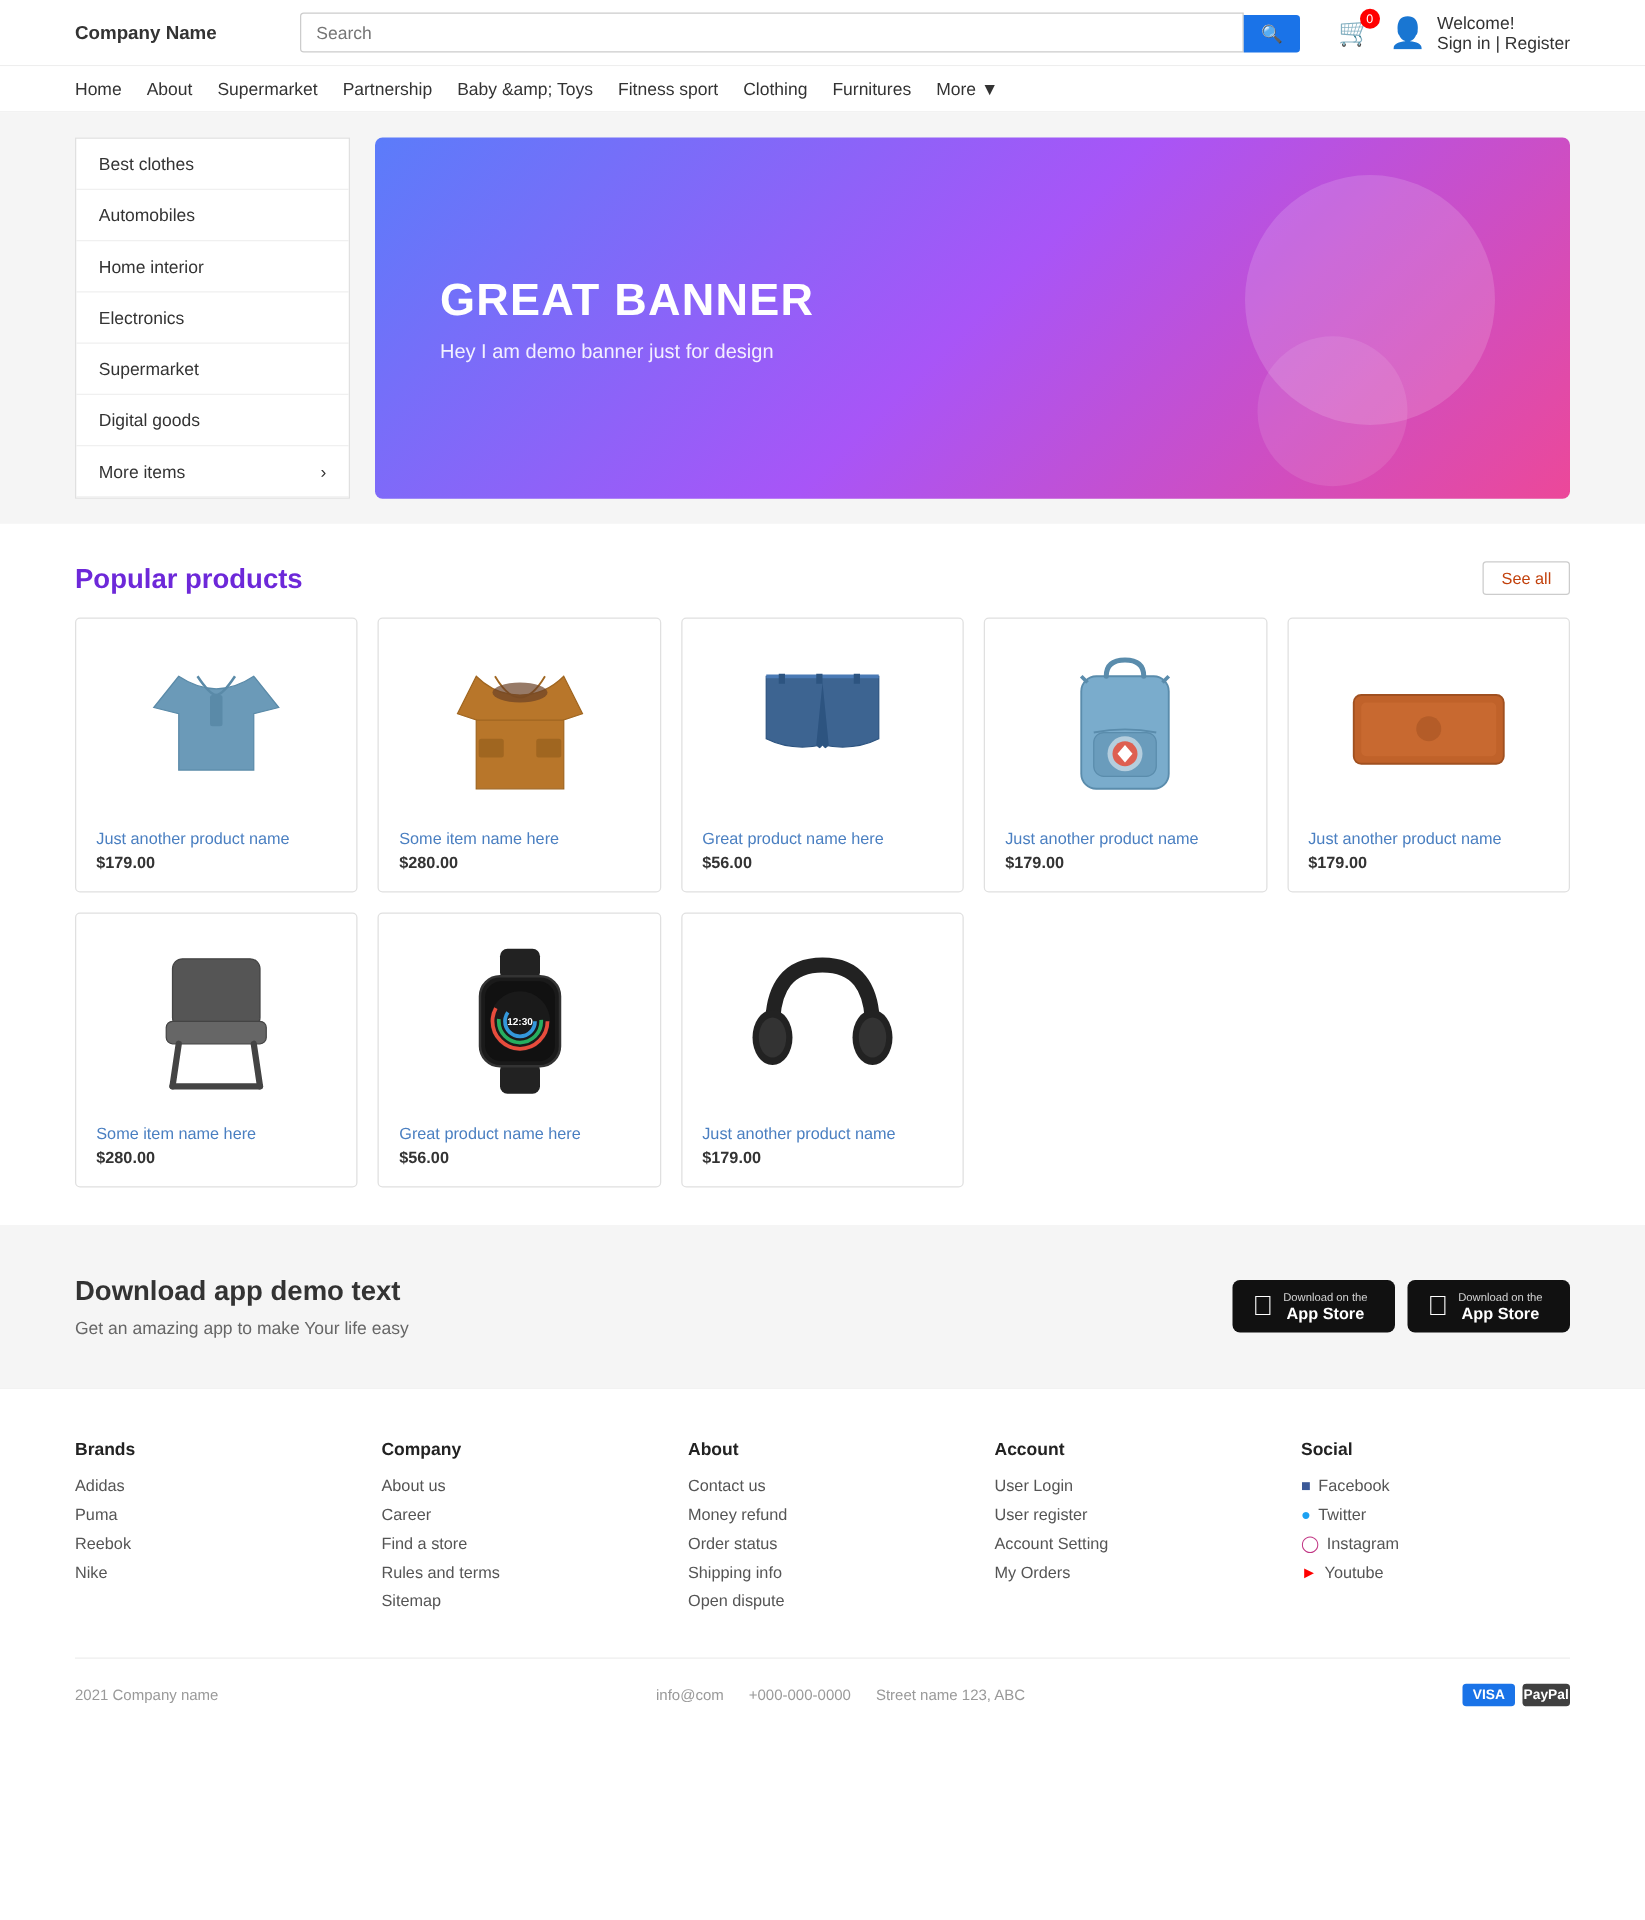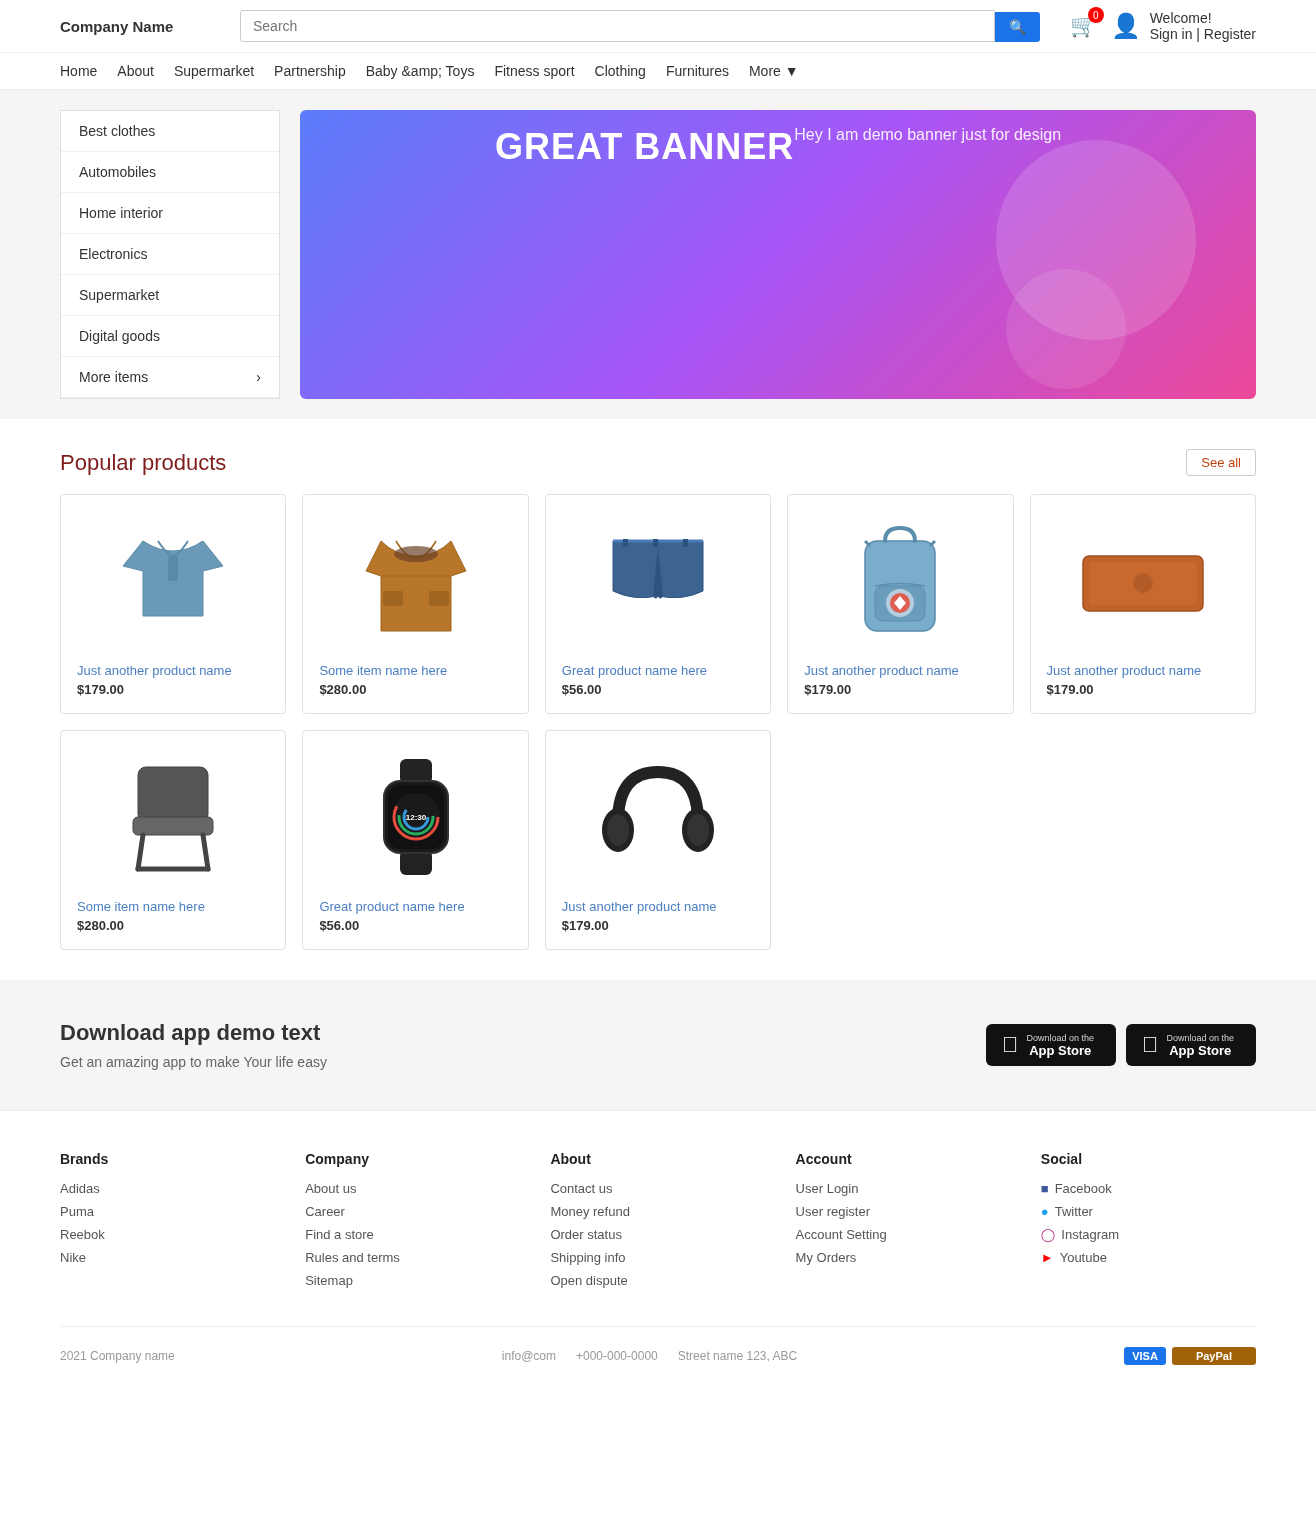--- a/index.html
+++ b/index.html
@@ -21,30 +21,30 @@
     
     .nav { display: flex; align-items: center; padding: 10px 60px; border-bottom: 1px solid #eee; gap: 20px; background: #fff; }
     .nav a { text-decoration: none; color: #333; font-size: 14px; white-space: nowrap; }
     .nav .more-btn { cursor: pointer; display: flex; align-items: center; gap: 3px; }
 
     
     .hero-section { display: flex; padding: 20px 60px; background: #f5f5f5; gap: 20px; }
     .sidebar-categories { background: #fff; border: 1px solid #e0e0e0; min-width: 220px; flex: 0 0 220px; }
     .sidebar-categories .cat-item { padding: 12px 18px; border-bottom: 1px solid #f0f0f0; cursor: pointer; font-size: 14px; color: #333; display: flex; align-items: center; justify-content: space-between; }
     .sidebar-categories .cat-item.more { color: #333; }
-    .banner { flex: 1; border-radius: 6px; overflow: hidden; position: relative; min-height: 230px; background: linear-gradient(135deg, #5b7cfa 0%, #a855f7 50%, #ec4899 100%); display: flex; justify-content: center; padding: 16px; }
+    .banner { flex: 1; border-radius: 6px; overflow: hidden; position: relative; min-height: 230px; background: linear-gradient(135deg, #5b7cfa 0%, #a855f7 50%, #ec4899 100%); display: flex; flex-direction: column; justify-content: center; padding: 52px; }
     .banner h1 { font-size: 36px; font-weight: 900; color: white; text-transform: uppercase; letter-spacing: 1px; margin-bottom: 12px; }
     .banner p { font-size: 16px; color: rgba(255,255,255,0.9); }
     .banner-circle { position: absolute; right: 60px; top: 30px; width: 200px; height: 200px; border-radius: 50%; background: rgba(255,255,255,0.15); }
     .banner-circle2 { position: absolute; right: 130px; bottom: 10px; width: 120px; height: 120px; border-radius: 50%; background: rgba(255,255,255,0.1); }
 
     
     .popular-section { padding: 30px 60px; }
     .section-header { display: flex; align-items: center; justify-content: space-between; margin-bottom: 18px; }
-    .section-title { font-size: 22px; font-weight: normal; color: #7f1d1d; }
+    .section-title { font-size: 22px; font-weight: bold; color: #6d28d9; }
     .see-all-btn { border: 1px solid #ccc; background: white; padding: 5px 14px; border-radius: 3px; cursor: pointer; font-size: 13px; color: #c2410c; }
     .products-grid { display: grid; grid-template-columns: repeat(5, 1fr); gap: 16px; }
     .product-card { border: 1px solid #e0e0e0; border-radius: 4px; padding: 16px; cursor: pointer; }
     .product-img { width: 100%; height: 140px; display: flex; align-items: center; justify-content: center; margin-bottom: 12px; }
     .product-name { font-size: 13px; color: #4a7fc1; margin-bottom: 4px; }
     .product-price { font-size: 13px; color: #333; font-weight: bold; }
 
     
     .download-section { background: #f5f5f5; padding: 40px 60px; display: flex; align-items: center; justify-content: space-between; }
     .download-text h2 { font-size: 22px; font-weight: bold; margin-bottom: 8px; }
@@ -59,21 +59,21 @@
     .footer { padding: 40px 60px; background: #fff; border-top: 1px solid #eee; }
     .footer-grid { display: grid; grid-template-columns: repeat(5, 1fr); gap: 30px; margin-bottom: 30px; }
     .footer-col h4 { font-size: 14px; font-weight: bold; margin-bottom: 14px; color: #222; }
     .footer-col a { display: block; font-size: 13px; color: #555; text-decoration: none; margin-bottom: 8px; }
     .footer-social a { display: flex; align-items: center; gap: 6px; }
     .footer-bottom { border-top: 1px solid #eee; padding-top: 20px; display: flex; justify-content: space-between; align-items: center; }
     .footer-bottom-left { font-size: 12px; color: #999; }
     .footer-bottom-center { font-size: 12px; color: #999; display: flex; gap: 20px; }
     .footer-bottom-right { display: flex; gap: 6px; }
     .payment-badge { background: #1a73e8; color: white; padding: 3px 8px; border-radius: 3px; font-size: 11px; font-weight: bold; }
-    .payment-badge2 { background: #a16207; color: white; padding: 3px 24px; border-radius: 3px; font-size: 11px; font-weight: bold; }
+    .payment-badge2 { background: #404040; color: white; padding: 3px 1px; border-radius: 3px; font-size: 11px; font-weight: bold; }
   </style>
 </head>
 <body>
 
 <div class="header">
   <div class="logo">Company Name</div>
   <div class="search-box">
     <input type="text" placeholder="Search" style="">
     <button>🔍</button>
   </div>

